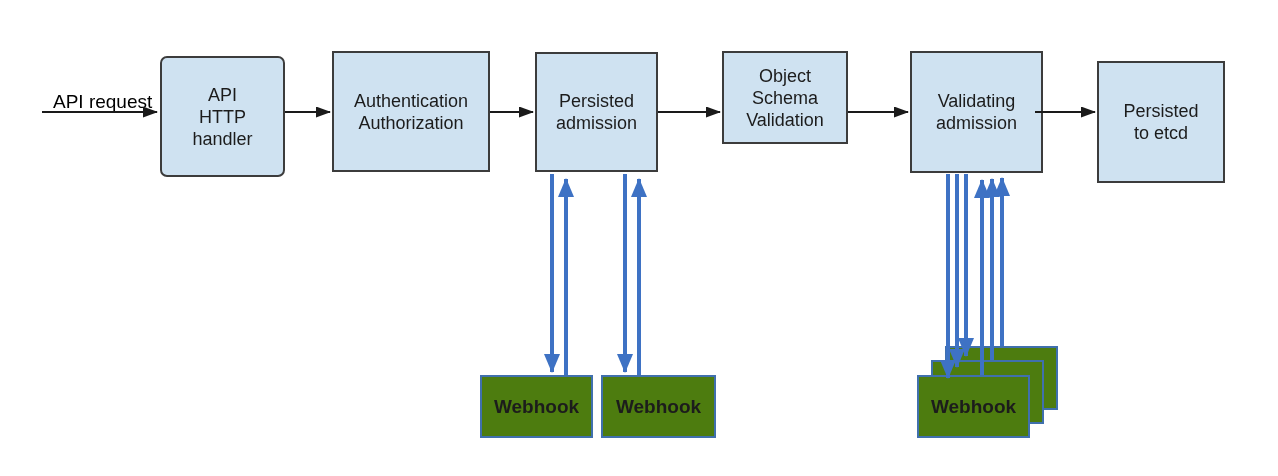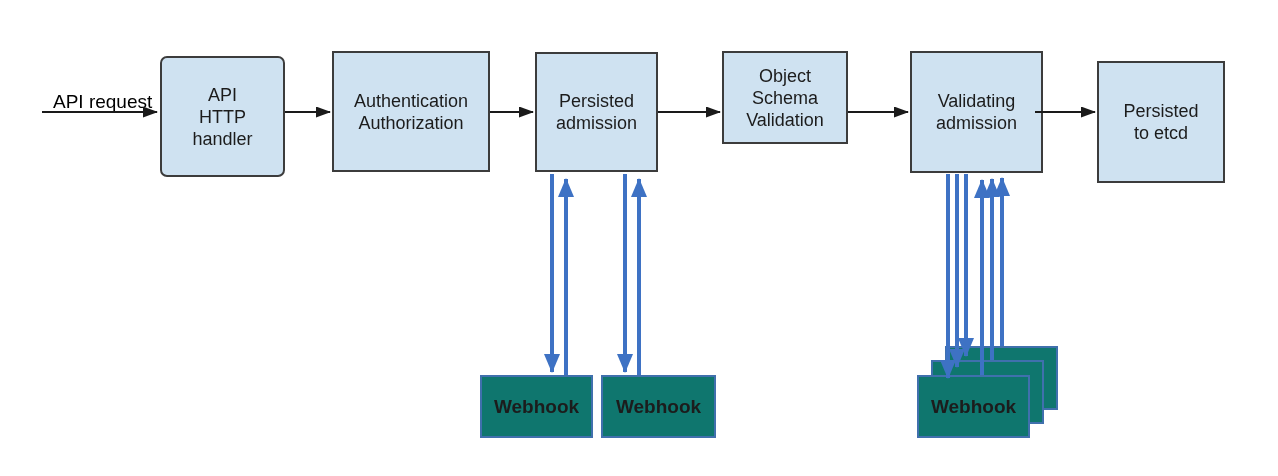--- a/index.html
+++ b/index.html
@@ -24,21 +24,21 @@
     font-size: 18px;
     line-height: 22px;
     color: #1c1c1c;
     white-space: pre-line;
     z-index: 1;
   }
 
   .webhook {
     position: absolute;
     box-sizing: border-box;
-    background: #0f766e;
+    background: #4d7c0f;
     border: 2px solid #4070ad;
     display: flex;
     align-items: center;
     justify-content: center;
     text-align: center;
     font-size: 19px;
     font-weight: 600;
     color: #1c1c1c;
     z-index: 1;
   }

